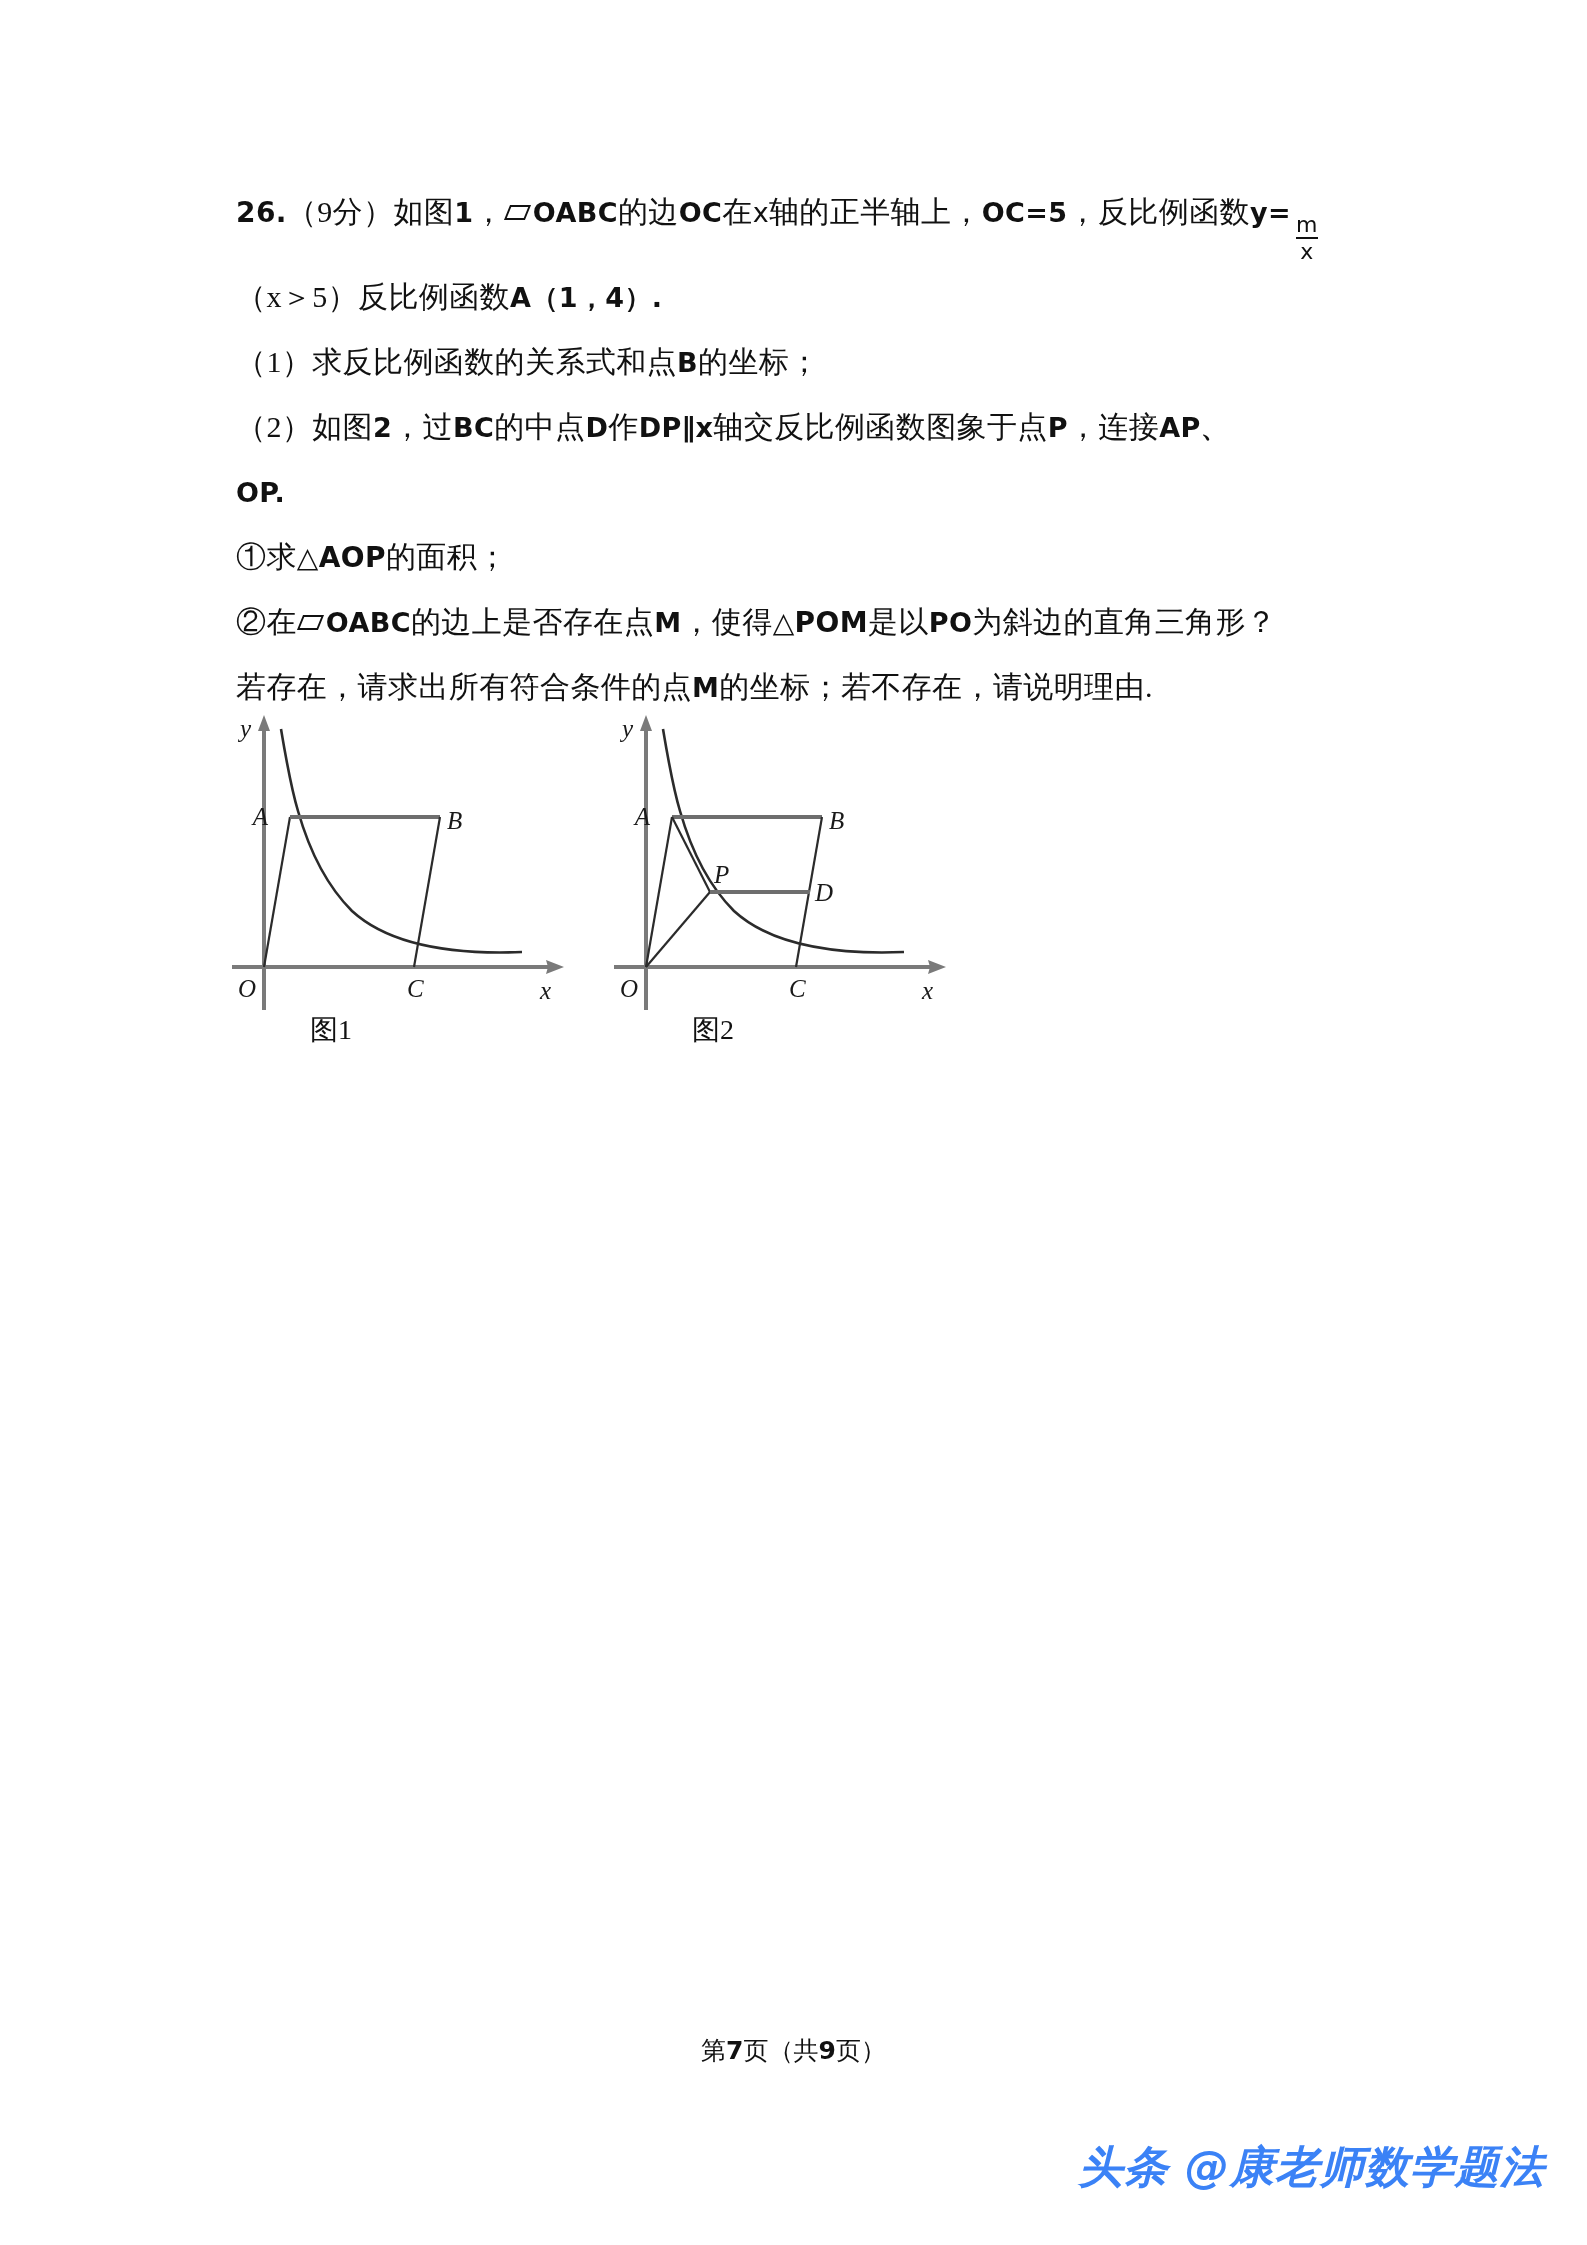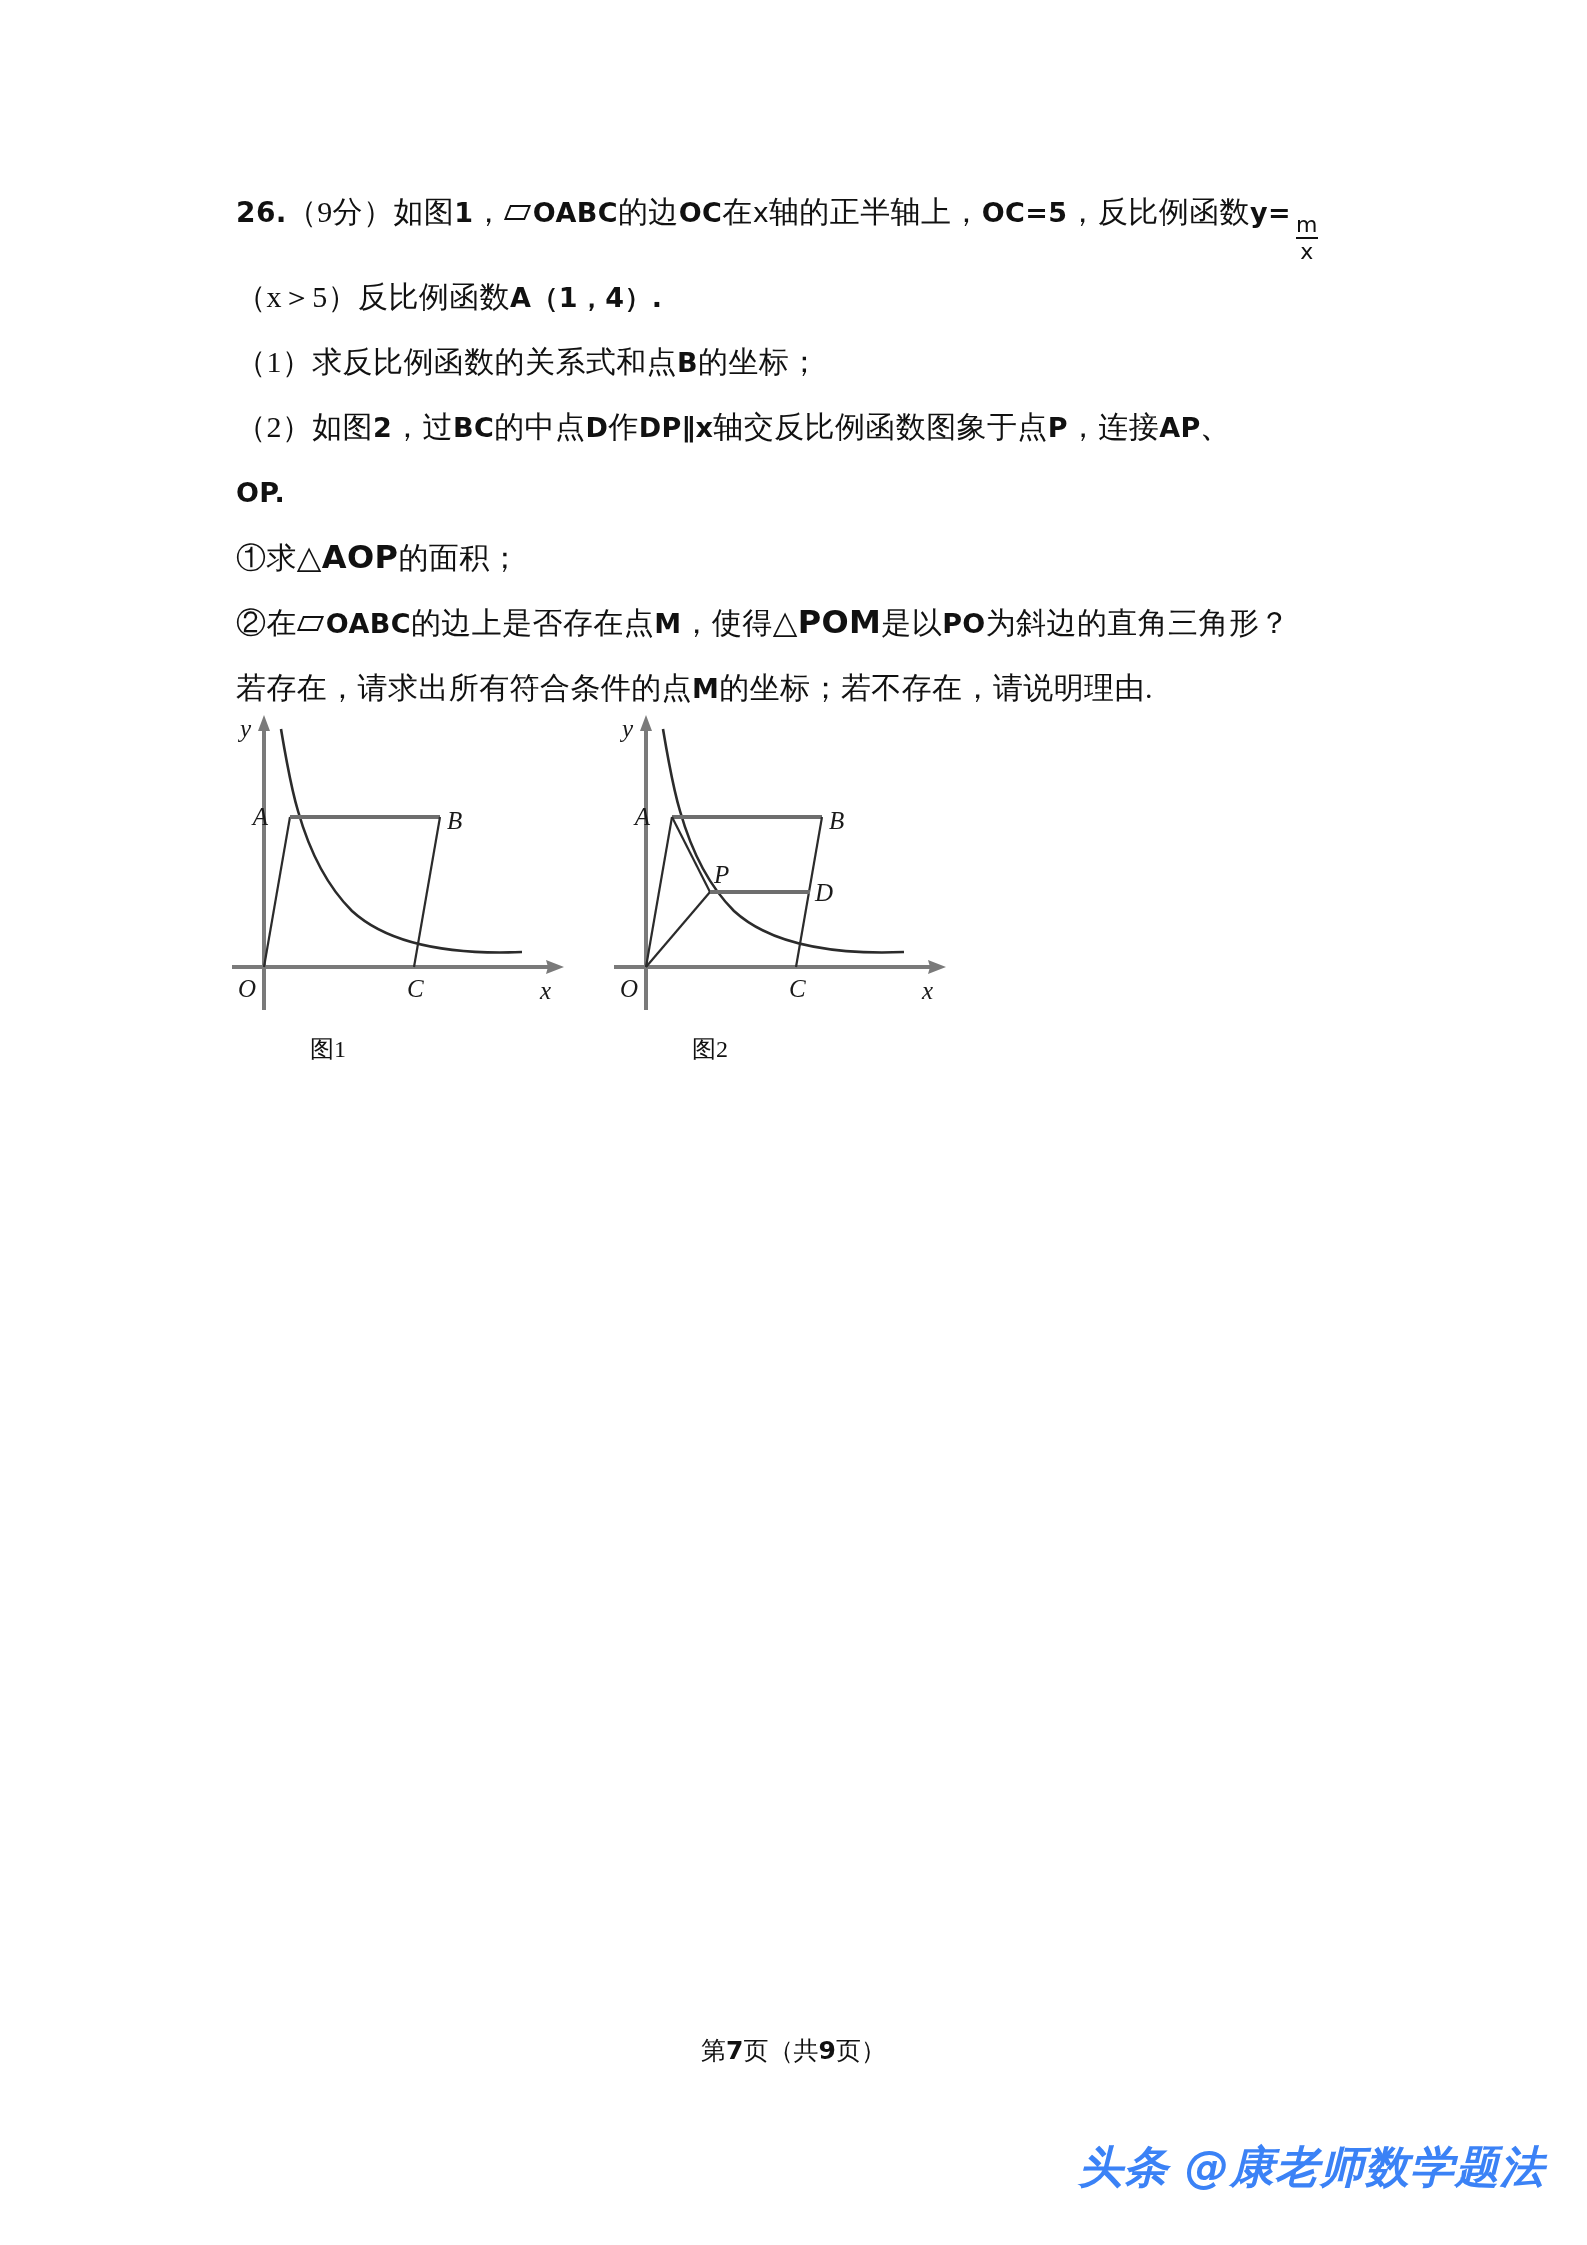--- a/index.html
+++ b/index.html
@@ -77,21 +77,21 @@
     width: 17px;
     height: 11px;
     border: 2px solid #111;
     transform: skewX(-22deg);
     margin: 0 5px 0 3px;
     vertical-align: 2px;
   }
 
   .tri {
     font-family: "DejaVu Sans", "Liberation Sans", sans-serif;
-    font-size: 32px;
+    font-size: 28px;
   }
 
   
   .figures {
     position: absolute;
     left: 232px;
     top: 705px;
     width: 740px;
     height: 360px;
   }
@@ -99,23 +99,23 @@
     position: absolute;
     top: 0;
     width: 350px;
     height: 360px;
   }
   .fig.one { left: 0; }
   .fig.two { left: 382px; }
 
   .figcaption {
     position: absolute;
-    bottom: 0;
+    bottom: 16px;
     font-family: "Liberation Serif", "DejaVu Serif", serif;
-    font-size: 24px;
+    font-size: 28px;
     color: #111;
     white-space: nowrap;
   }
   .fig.one .figcaption { left: 78px; }
   .fig.two .figcaption { left: 78px; }
 
   
   .footer {
     position: absolute;
     left: 0;

